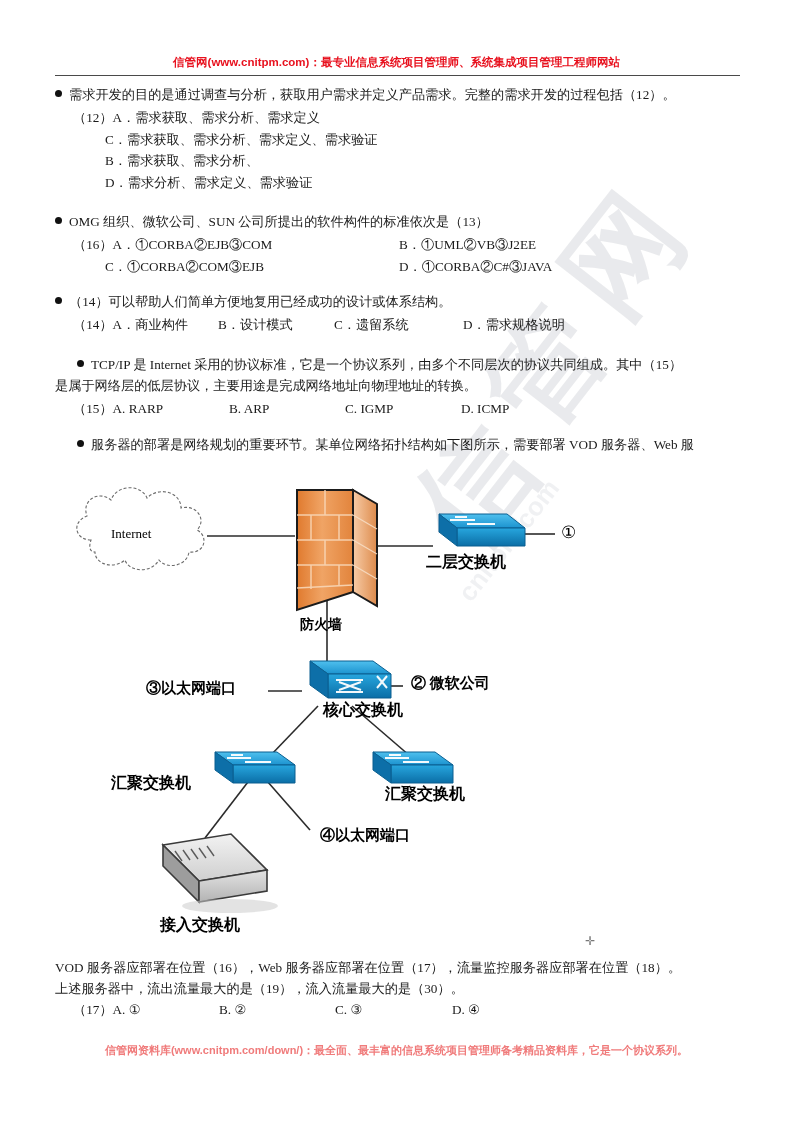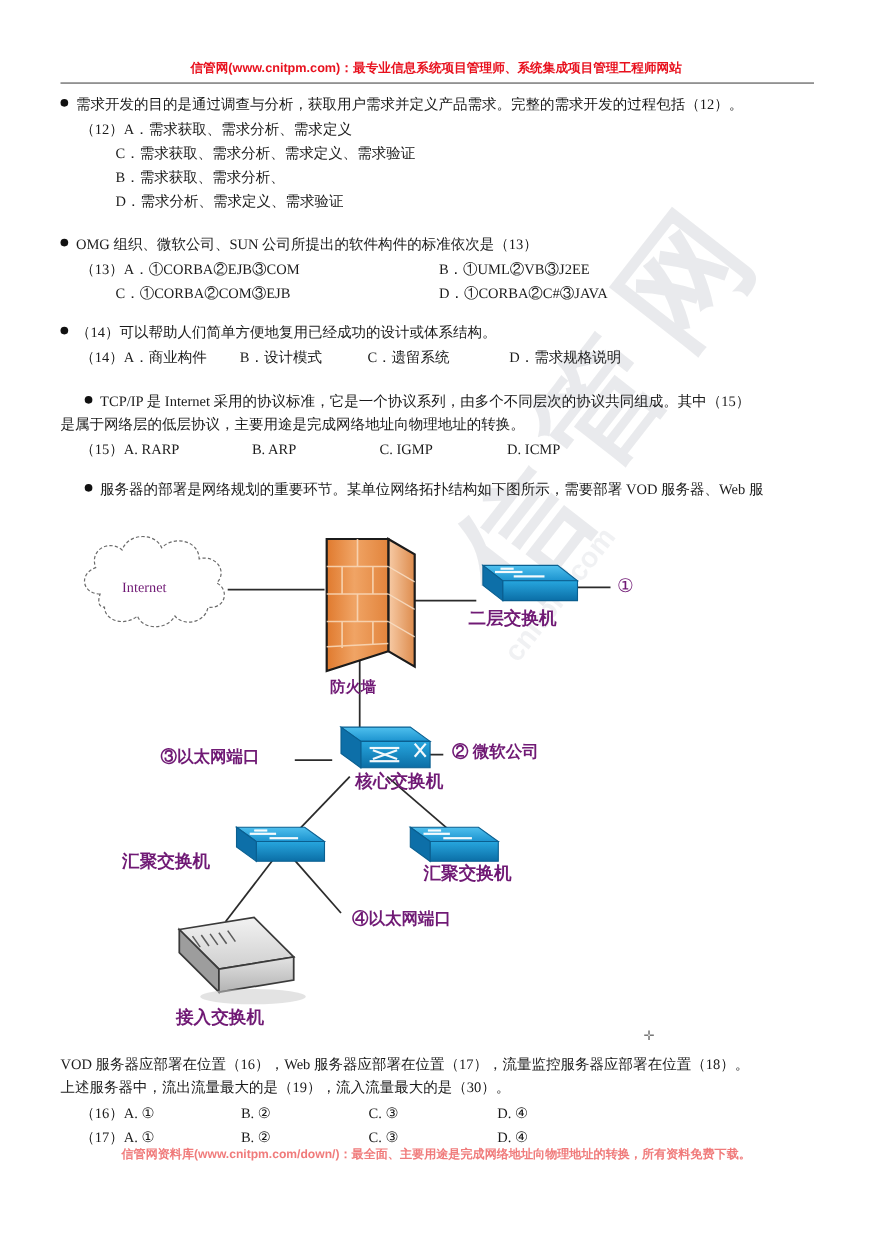--- a/index.html
+++ b/index.html
@@ -125,21 +125,21 @@
     left: 55px; top: 478px;
     width: 690px; height: 470px;
     z-index: 2;
   }
   .diagram svg { display: block; }
 
   .dlabel {
     position: absolute;
     font-family: "Liberation Serif", "DejaVu Serif", serif;
     font-weight: bold;
-    color: #701a75;
+    color: #000000;
     white-space: nowrap;
   }
 
   
   .footer {
     position: absolute;
     left: 0; top: 1040px;
     width: 793px;
     text-align: center;
     z-index: 3;
@@ -187,21 +187,21 @@
       <div class="opt-line opt-indent2">C．需求获取、需求分析、需求定义、需求验证</div>
       <div class="opt-line opt-indent2">B．需求获取、需求分析、</div>
       <div class="opt-line opt-indent2">D．需求分析、需求定义、需求验证</div>
     </div>
 
     <div class="q-block" style="top:211px">
       <div class="stem">
         <span class="bullet"></span><span>OMG 组织、微软公司、SUN 公司所提出的软件构件的标准依次是（13）</span>
       </div>
       <div class="opt-row opt-indent" style="margin-top:2px">
-        <span class="opt-cell" style="width:326px">（13）A．①CORBA②EJB③COM</span><span class="opt-cell">B．①UML②VB③J2EE</span>
+        <span class="opt-cell" style="width:326px">（16）A．①CORBA②EJB③COM</span><span class="opt-cell">B．①UML②VB③J2EE</span>
       </div>
       <div class="opt-row opt-indent2">
         <span class="opt-cell" style="width:294px">C．①CORBA②COM③EJB</span><span class="opt-cell">D．①CORBA②C#③JAVA</span>
       </div>
     </div>
 
     <div class="q-block" style="top:291px">
       <div class="stem">
         <span class="bullet"></span><span>（14）可以帮助人们简单方便地复用已经成功的设计或体系结构。</span>
       </div>
@@ -222,23 +222,20 @@
 
     <div class="q-block" style="top:434px">
       <div class="stem" style="text-indent:22px">
         <span class="bullet"></span><span>服务器的部署是网络规划的重要环节。某单位网络拓扑结构如下图所示，需要部署 VOD 服务器、Web 服</span>
       </div>
     </div>
 
     <div class="q-block" style="top:957px">
       <div class="stem">VOD 服务器应部署在位置（16），Web 服务器应部署在位置（17），流量监控服务器应部署在位置（18）。</div>
       <div class="stem">上述服务器中，流出流量最大的是（19），流入流量最大的是（30）。</div>
-      <div class="opt-row opt-indent" style="margin-top:2px">
-        <span class="opt-cell" style="width:146px">（16）A. ①</span><span class="opt-cell" style="width:116px">B. ②</span><span class="opt-cell" style="width:117px">C. ③</span><span class="opt-cell">D. ④</span>
-      </div>
       <div class="opt-row opt-indent">
         <span class="opt-cell" style="width:146px">（17）A. ①</span><span class="opt-cell" style="width:116px">B. ②</span><span class="opt-cell" style="width:117px">C. ③</span><span class="opt-cell">D. ④</span>
       </div>
     </div>
 
   </div>
 
   <div class="diagram">
     <svg width="690" height="470" viewBox="0 0 690 470" xmlns="http://www.w3.org/2000/svg">
       <defs>
@@ -406,16 +403,16 @@
     <div class="dlabel" style="left:56px; top:295px; font-size:16px;">汇聚交换机</div>
 
     <div class="dlabel" style="left:330px; top:306px; font-size:16px;">汇聚交换机</div>
 
     <div class="dlabel" style="left:105px; top:437px; font-size:16px;">接入交换机</div>
   </div>
 
   <div class="plus-mark">✛</div>
 
   <div class="footer">
-    <span class="footer-text">信管网资料库(www.cnitpm.com/down/)：最全面、主要用途是完成网络地址向物理地址的转换，所有资料免费下载。</span>
+    <span class="footer-text">信管网资料库(www.cnitpm.com/down/)：最全面、最丰富的信息系统项目管理师备考精品资料库，它是一个协议系列。</span>
   </div>
 
 </div>
 
 </body></html>

